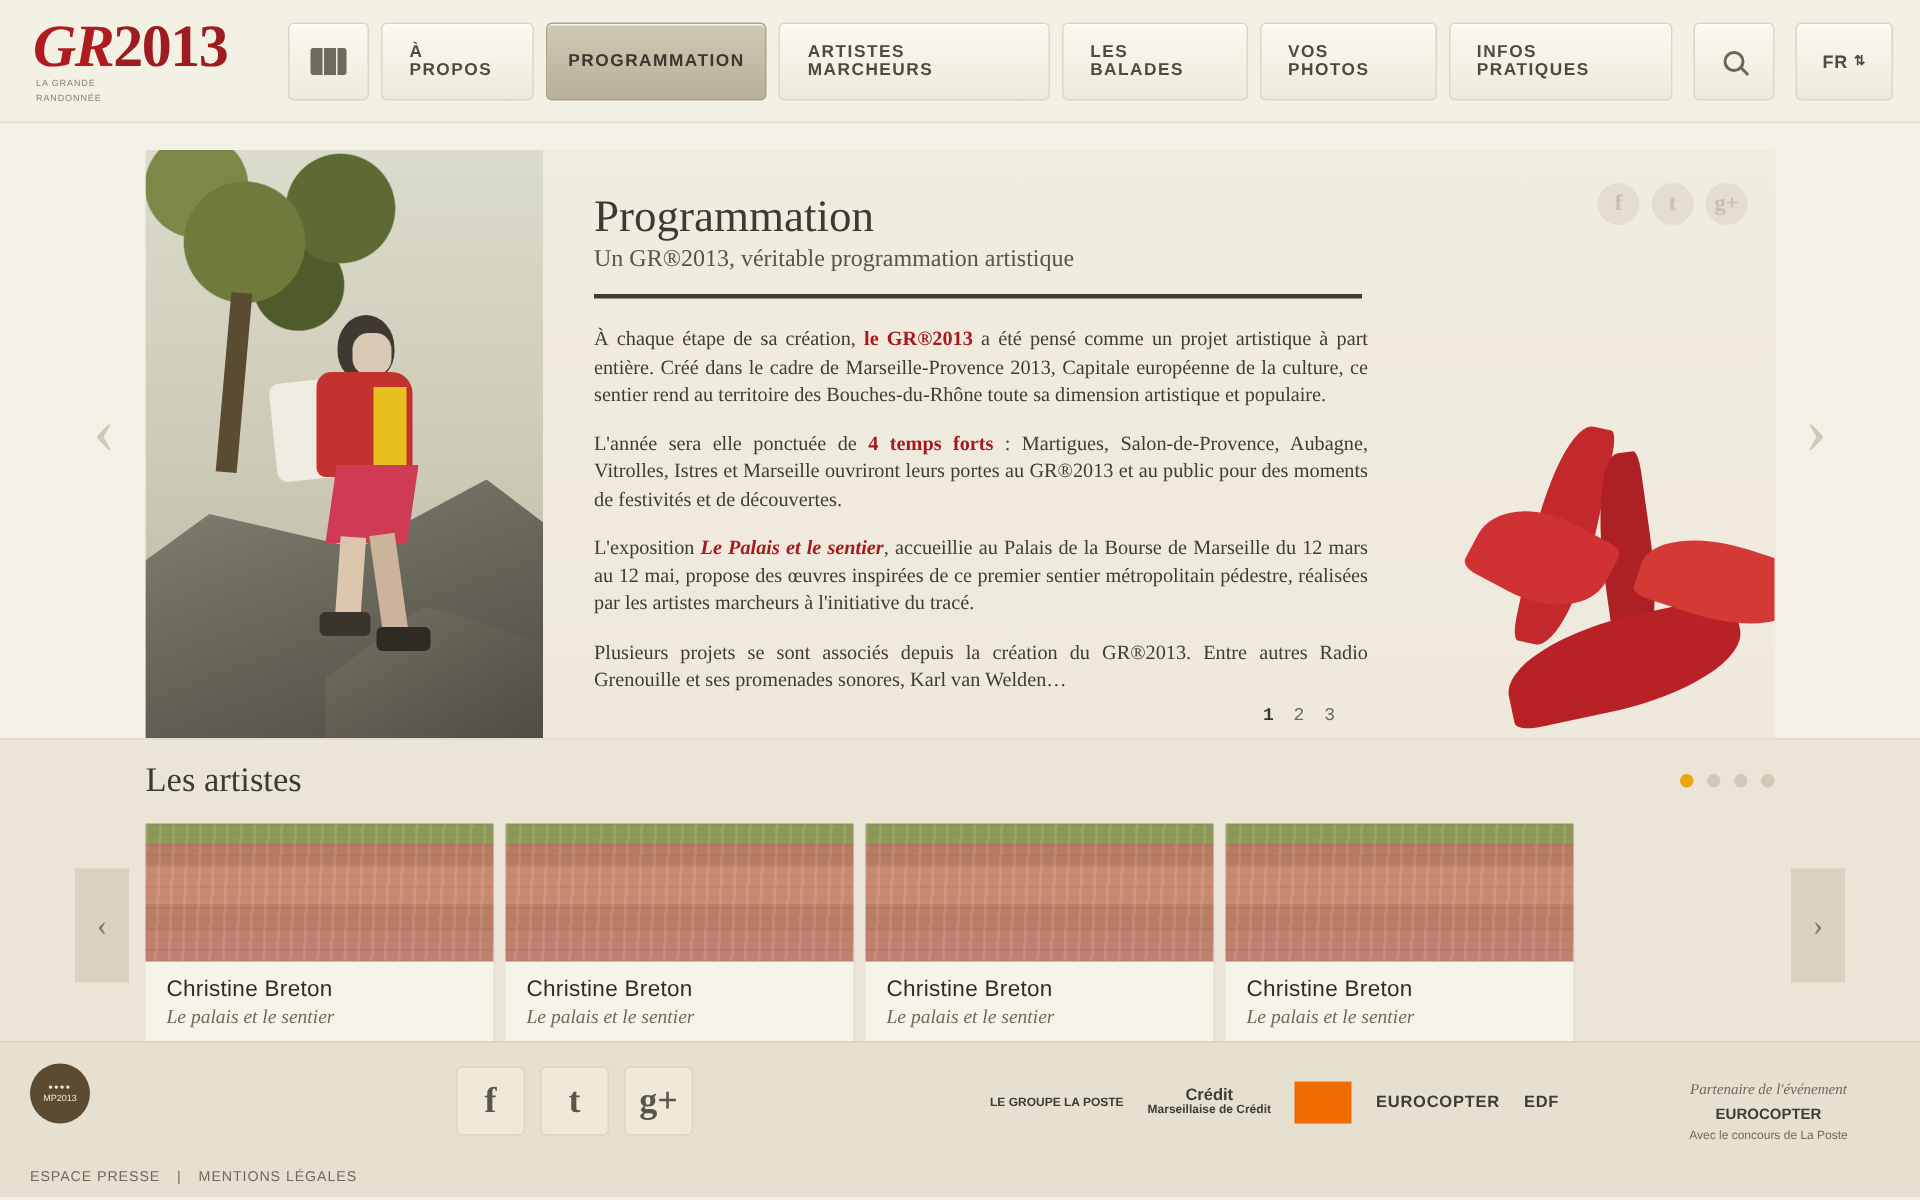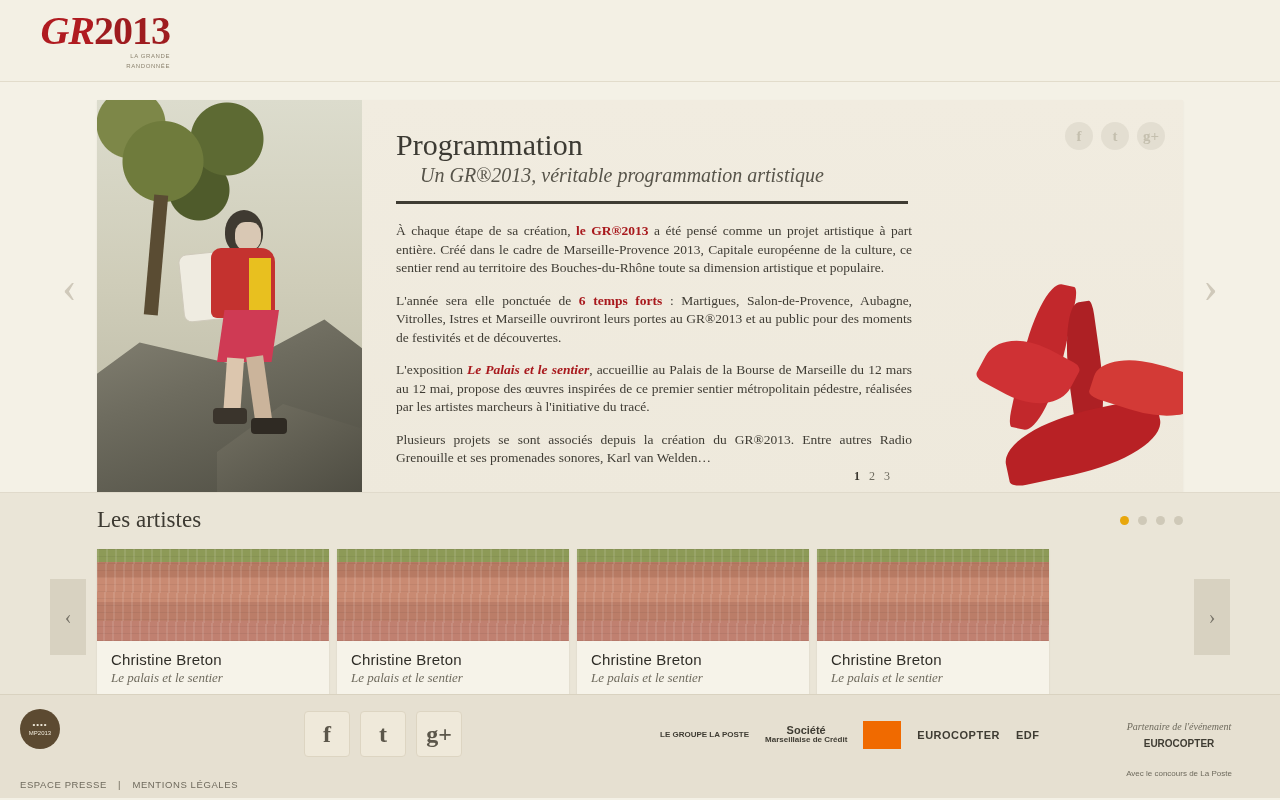--- a/index.html
+++ b/index.html
@@ -23,21 +23,21 @@
     height: 82px;
     background: #f3f0e4;
     border-bottom: 1px solid #e2dccb;
     display: flex;
     align-items: center;
     padding: 0 18px;
   }
   .logo {
     width: 148px;
     display: flex;
-    align-items: flex-end;
+    align-items: flex-start;
     flex-direction: column;
     margin-left: 4px;
   }
   .logo-main {
     font-family: "Liberation Serif", serif;
     font-weight: bold;
     font-size: 40px;
     letter-spacing: -1px;
     color: #b01b20;
     line-height: 38px;
@@ -169,25 +169,23 @@
     background: linear-gradient(180deg,#f1ece0 0%, #eee9dc 100%);
   }
   .hero-title {
     font-family: "Liberation Serif", serif;
     font-size: 30px;
     color: #3c3a33;
     line-height: 34px;
   }
   .hero-subtitle {
     font-family: "Liberation Serif", serif;
-    font-style: italic;
-    font-size: 20px;
+    font-size: 16px;
     color: #57544a;
     margin-top: 2px;
-    margin-left: 24px;
   }
   .hero-rule {
     height: 3px;
     background: #3f3c33;
     margin: 14px 0 18px 0;
     width: 512px;
   }
   .hero-p {
     font-family: "Liberation Serif", serif;
     font-size: 13.5px;
@@ -196,21 +194,21 @@
     width: 516px;
     margin-bottom: 14px;
     text-align: justify;
   }
   .hl { color: #a8191d; font-weight: bold; }
   .hl-i { color: #a8191d; font-weight: bold; font-style: italic; }
   .pager {
     position: absolute;
     right: 290px;
     bottom: 18px;
-    font-family: Liberation Serif, serif;
+    font-family: Liberation Mono, monospace;
     font-size: 12px;
     color: #6d6a5e;
     letter-spacing: 3px;
     margin-top: 20px;
   }
   .pager b { color: #3b3830; }
   .social-top {
     position: absolute;
     top: 22px;
     right: 18px;
@@ -353,36 +351,54 @@
   .partners-label, .partner2-label {
     font-family: "Liberation Serif", serif; font-style: italic;
     font-size: 10px; color: #6e6a5d; text-align: center; margin-bottom: 6px;
   }
   .partner-row { display:flex; align-items:center; gap: 16px; }
   .pl { font-size: 8px; color:#3f3c33; text-align:center; line-height:10px; font-weight:bold; }
   .pl .big { font-size: 11px; display:block; }
   .orange-box { width: 38px; height: 28px; background:#f06a00; }
   .partner2 { position: absolute; right: 16px; top: 26px; width: 170px; }
   .pl2 { font-size: 10px; color:#3f3c33; font-weight:bold; text-align:center; }
-  .pl2 .sm { display:block; font-size: 8px; font-weight: normal; color:#6e6a5d; margin-top:20px; }
+  .pl2 .sm { display:block; font-size: 8px; font-weight: normal; color:#6e6a5d; margin-top:3px; }
   .euro-mark { font-size: 11px; letter-spacing: 0.5px; }
 </style>
 </head>
 <body>
 
 <div class="header">
   <div class="logo">
     <div class="logo-main">
       <span class="gr">GR</span>
         <span class="yr">2013</span>
     </div>
     <div class="logo-sub">LA GRANDE</div>
     <div class="logo-sub">RANDONNÉE</div>
   </div>
 
+  <div class="nav">
+    <div class="nav-item icon-item">
+      <span class="map-icon"></span>
+    </div>
+    <div class="nav-item">À PROPOS</div>
+    <div class="nav-item active">PROGRAMMATION</div>
+    <div class="nav-item">ARTISTES MARCHEURS</div>
+    <div class="nav-item">LES BALADES</div>
+    <div class="nav-item">VOS PHOTOS</div>
+    <div class="nav-item">INFOS PRATIQUES</div>
+    <div class="nav-item icon-item search-btn">
+      <span class="search-glyph"></span>
+    </div>
+    <div class="nav-item lang-btn">
+      <span>FR</span>
+      <span class="lang-arrows">⇅</span>
+    </div>
+  </div>
 </div>
 
 <div class="hero-wrap">
   <div class="hero-arrow left">‹</div>
   <div class="hero-arrow right">›</div>
 
   <div class="hero">
     <div class="hero-img">
       <div class="tree"></div>
       <div class="trunk"></div>
@@ -408,21 +424,21 @@
         <div class="s-circle">t</div>
         <div class="s-circle">g+</div>
       </div>
 
       <div class="hero-title">Programmation</div>
       <div class="hero-subtitle">Un GR®2013, véritable programmation artistique</div>
       <div class="hero-rule"></div>
 
       <div id="hero-paragraphs">
           <div class="hero-p"><span>À chaque étape de sa création, </span><span class="hl">le GR®2013</span><span> a été pensé comme un projet artistique à part entière. Créé dans le cadre de Marseille-Provence 2013, Capitale européenne de la culture, ce sentier rend au territoire des Bouches-du-Rhône toute sa dimension artistique et populaire.</span></div>
-          <div class="hero-p"><span>L'année sera elle ponctuée de </span><span class="hl">6 temps forts</span><span> : Martigues, Salon-de-Provence, Aubagne, Vitrolles, Istres et Marseille ouvriront leurs portes au GR®2013 et au public pour des moments de festivi­tés et de découvertes.</span></div>
+          <div class="hero-p"><span>L'année sera elle ponctuée de </span><span class="hl">4 temps forts</span><span> : Martigues, Salon-de-Provence, Aubagne, Vitrolles, Istres et Marseille ouvriront leurs portes au GR®2013 et au public pour des moments de festivi­tés et de découvertes.</span></div>
           <div class="hero-p"><span>L'exposition </span><span class="hl-i">Le Palais et le sentier</span><span>, accueillie au Palais de la Bourse de Marseille du 12 mars au 12 mai, propose des œuvres inspirées de ce premier sentier métropolitain pédestre, réalisées par les artistes marcheurs à l'initiative du tracé.</span></div>
           <div class="hero-p"><span>Plusieurs projets se sont associés depuis la création du GR®2013. Entre autres Radio Grenouille et ses promenades sonores, Karl van Welden…</span></div>
         </div>
 
       <div class="pager">
         <b>1</b>
         <span>2</span>
         <span>3</span>
       </div>
 
@@ -500,21 +516,21 @@
   <div class="social-footer">
     <div class="sf">f</div>
     <div class="sf">t</div>
     <div class="sf">g+</div>
   </div>
 
   <div class="partners">
     <div class="partner-row">
       <div class="pl">LE GROUPE LA POSTE</div>
       <div class="pl">
-        <span class="big">Société</span>
+        <span class="big">Crédit</span>
         <span>Marseillaise de Crédit</span>
       </div>
       <div class="orange-box"></div>
       <div class="pl euro-mark">EUROCOPTER</div>
       <div class="pl euro-mark">EDF</div>
     </div>
   </div>
 
   <div class="partner2">
     <div class="partner2-label">Partenaire de l'événement</div>

